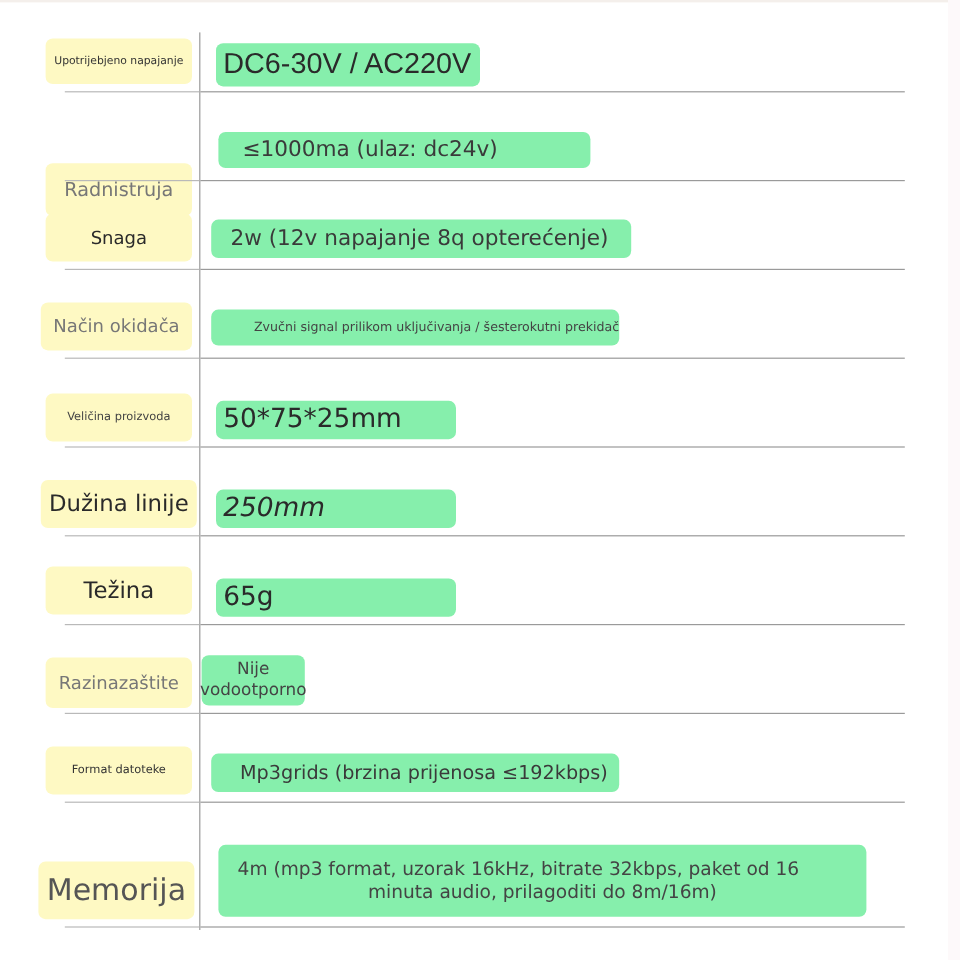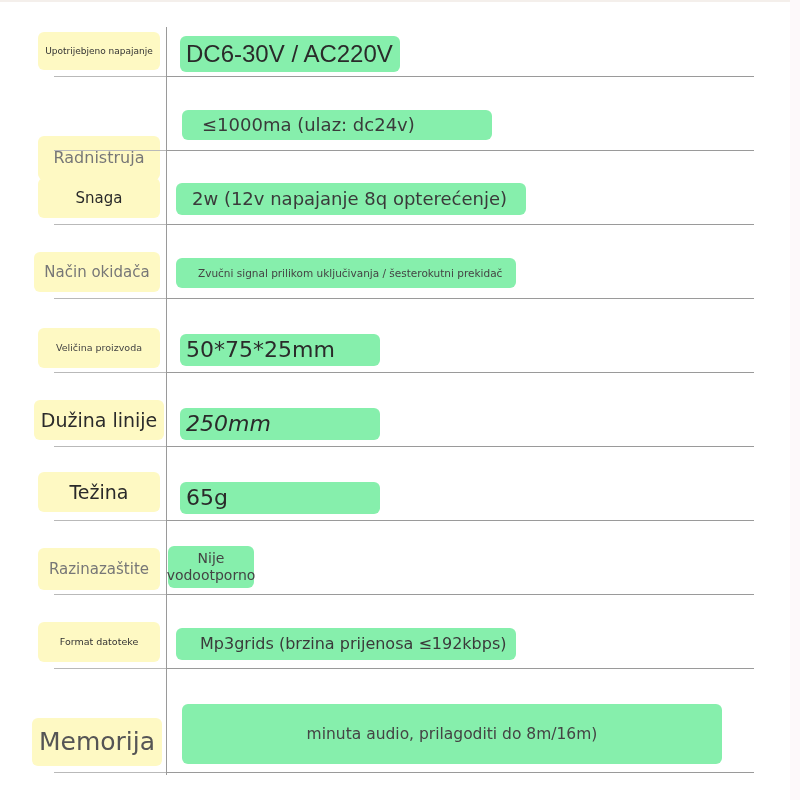--- a/index.html
+++ b/index.html
@@ -87,21 +87,21 @@
   </div>
   <div class="value-box" style="left:176px;top:183px;height:32px;width:350px;font-size:18px;color:#3a3a3a;">
     <span class="value-text" style="padding-left:16px;">2w (12v napajanje 8q opterećenje)</span>
   </div>
   <div class="hline-label" style="top:224px;"></div>
   <div class="hline-value" style="top:224px;"></div>
 
   <div class="label-box" style="top:252px;height:40px;font-size:15px;color:#777;width:126px;left:34px;">
     <span class="label-text">Način okidača</span>
   </div>
-  <div class="value-box" style="left:176px;top:258px;height:30px;width:340px;font-size:10.5px;color:#444;">
+  <div class="value-box" style="left:176px;top:258px;height:30px;width:340px;font-size:10.5px;color:#444;justify-content:flex-end;">
     <span class="value-text" style="padding-left:22px;">Zvučni signal prilikom uključivanja / šesterokutni prekidač</span>
   </div>
   <div class="hline-label" style="top:298px;"></div>
   <div class="hline-value" style="top:298px;"></div>
 
   <div class="label-box" style="top:328px;height:40px;font-size:9.5px;color:#444;">
     <span class="label-text">Veličina proizvoda</span>
   </div>
   <div class="value-box" style="left:180px;top:334px;height:32px;width:200px;font-size:22px;color:#2a2a2a;">
     <span class="value-text" style="padding-left:6px;">50*75*25mm</span>
@@ -144,17 +144,18 @@
   <div class="value-box" style="left:176px;top:628px;height:32px;width:340px;font-size:16px;color:#3a3a3a;">
     <span class="value-text" style="padding-left:24px;">Mp3grids (brzina prijenosa ≤192kbps)</span>
   </div>
   <div class="hline-label" style="top:668px;"></div>
   <div class="hline-value" style="top:668px;"></div>
 
   <div class="label-box" style="top:718px;height:48px;font-size:25px;color:#555;width:130px;left:32px;">
     <span class="label-text">Memorija</span>
   </div>
   <div class="value-box" style="left:182px;top:704px;height:60px;width:540px;font-size:15.5px;color:#444;flex-direction:column;justify-content:center;text-align:center;">
+    <span class="value-text" style="margin-right:40px;">4m (mp3 format, uzorak 16kHz, bitrate 32kbps, paket od 16</span>
     <span class="value-text">minuta audio, prilagoditi do 8m/16m)</span>
   </div>
   <div class="hline-label" style="top:772px;"></div>
   <div class="hline-value" style="top:772px;"></div>
 </div>
 
 </body></html>

